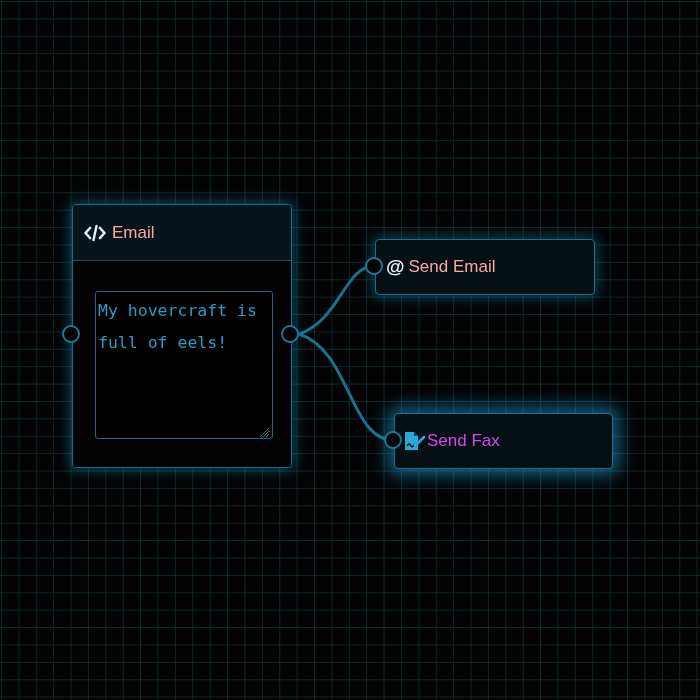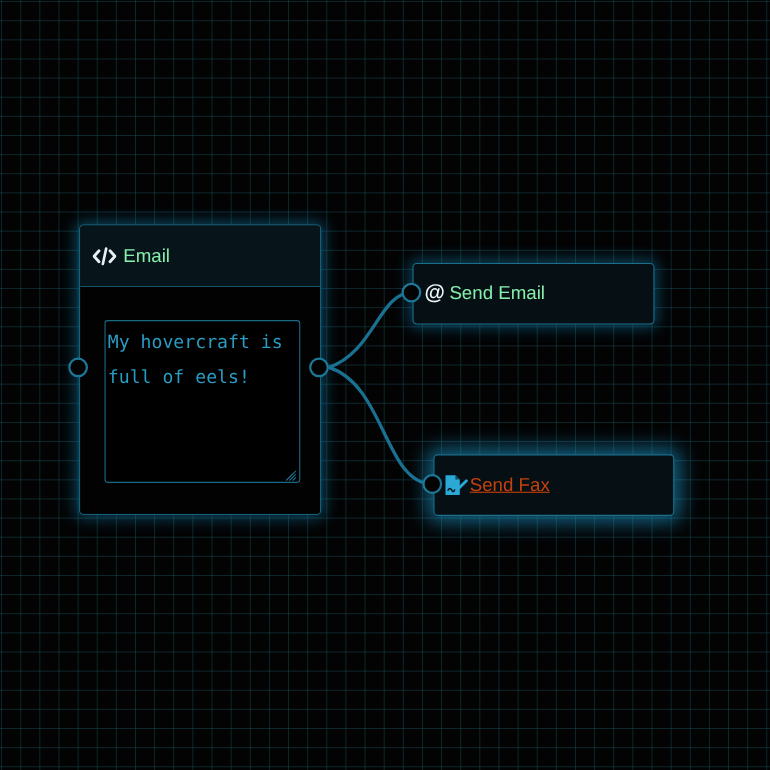--- a/index.html
+++ b/index.html
@@ -27,21 +27,21 @@
   .node-header{
     position:absolute;left:0;top:0;right:0;height:55px;
     background:#07141a;border-bottom:1.5px solid #15566c;
     border-radius:3px 3px 0 0;
     display:flex;align-items:center;
   }
   .node-body{
     position:absolute;left:0;right:0;top:56px;bottom:0;background:#020202;
     border-radius:0 0 3px 3px;
   }
-  .title{font-size:17px;color:#86efac;}
+  .title{font-size:17px;color:#fca5a5;}
   .icon{display:inline-flex;align-items:center;justify-content:center;}
   .textarea{
     position:absolute;left:22px;top:86px;width:178px;height:148px;
     box-sizing:border-box;border:1.5px solid #1a6a86;border-radius:3px;
     background:#000;color:#2a9cc4;
     font-family:"DejaVu Sans Mono", monospace;font-size:16.5px;line-height:32px;
     padding:3px 2px;resize:none;outline:none;white-space:pre-wrap;
   }
   .resize-grip{position:absolute;right:2px;bottom:2px;width:10px;height:10px;}
   .port{
@@ -95,18 +95,18 @@
   <div class="node selected" style="left:394px;top:413px;width:219px;height:56px;">
     <div class="action">
       <span class="icon" style="margin-left:9px;margin-right:1px;">
         <svg width="22" height="20" viewBox="0 0 22 20">
           <path d="M1 1 H10 L14 5 V19 H1 Z" fill="#2aa8d6"></path>
           <path d="M10 1 V5 H14" fill="#0a4a60"></path>
           <path d="M3 15 q2 -4 4 0 q1 2 3 -1" fill="none" stroke="#05141a" stroke-width="1.4"></path>
           <line x1="11" y1="15" x2="20" y2="6" stroke="#2aa8d6" stroke-width="2.6" stroke-linecap="round"></line>
         </svg>
       </span>
-      <span class="title" style="color:#c2410c;text-decoration:underline;">Send Fax</span>
+      <span class="title" style="color:#d946ef;">Send Fax</span>
     </div>
   </div>
   <div class="port" style="left:384px;top:431px;"></div>
 
 </div>
 
 </body></html>

